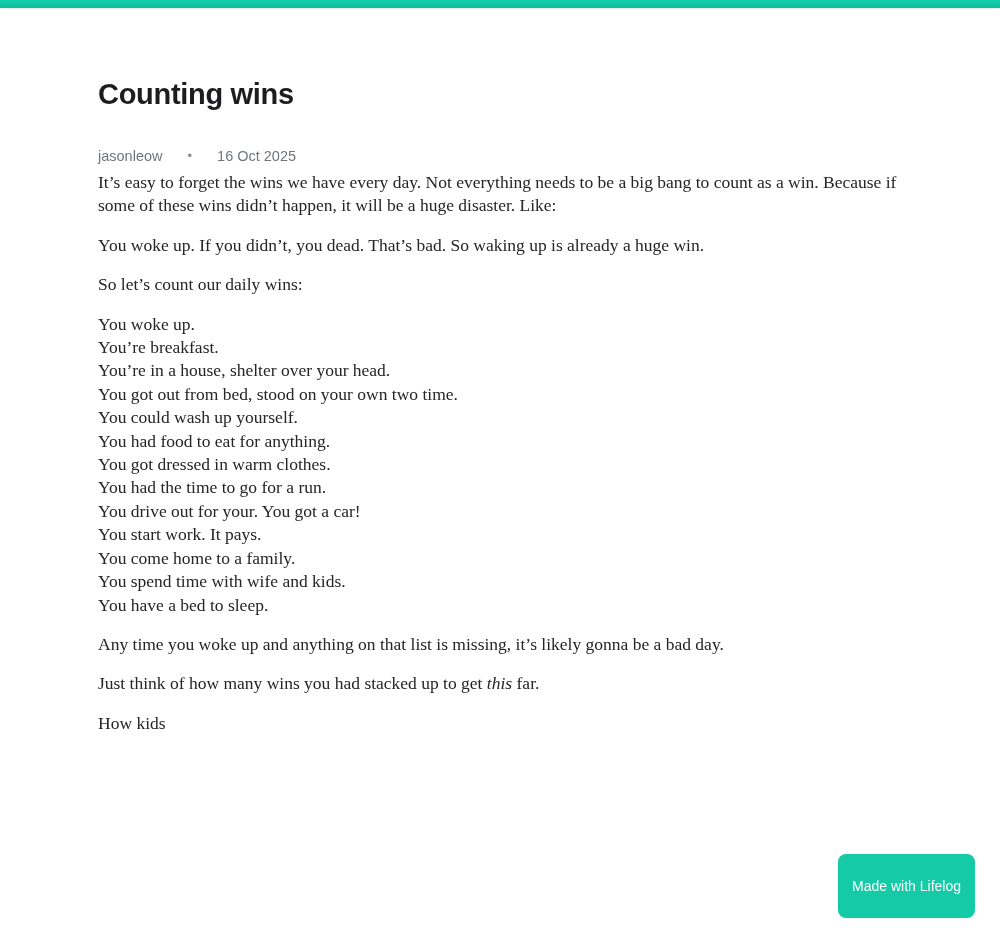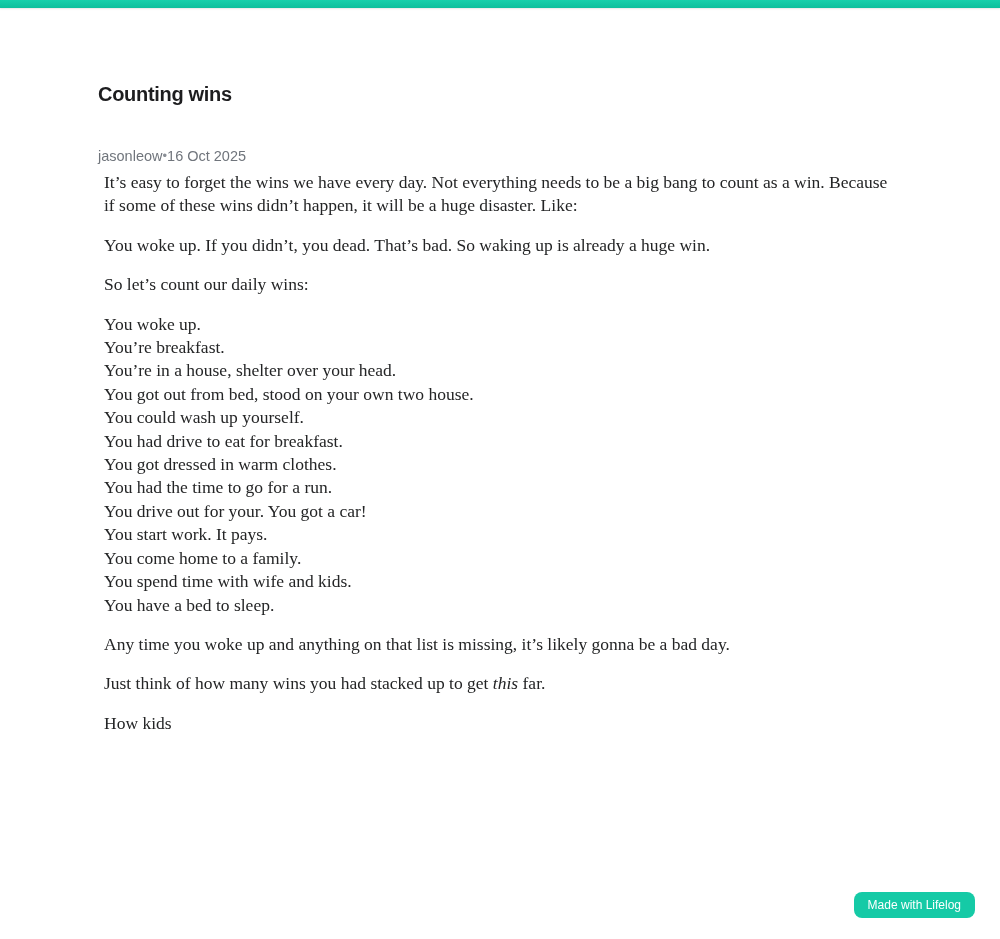--- a/index.html
+++ b/index.html
@@ -21,31 +21,31 @@
     background: linear-gradient(#16d0ab, #0dbf9c);
     box-shadow: 0 1px 2px rgba(0,0,0,0.10);
   }
   .container {
     max-width: 804px;
     margin: 0 auto;
     padding-top: 68px;
   }
   h1.post-title {
     margin: 0 0 34px 0;
-    font-size: 20px;
+    font-size: 29px;
     line-height: 36px;
     font-weight: 700;
     letter-spacing: -0.3px;
     color: #1d1d1f;
     font-family: "Liberation Sans", sans-serif;
   }
   .byline {
     display: flex;
     align-items: center;
-    gap: 0;
+    gap: 25px;
     font-size: 14.5px;
     line-height: 20px;
     color: #70757c;
     margin: 0 0 5px 0;
   }
   .byline .author {
     color: #70757c;
     text-decoration: none;
     cursor: pointer;
   }
@@ -53,39 +53,39 @@
     font-size: 13px;
     color: #8a8f96;
   }
   .post-body {
     font-family: "Liberation Serif", "DejaVu Serif", serif;
     font-size: 17.5px;
     line-height: 23.4px;
     color: #242526;
   }
   .post-body p {
-    margin: 0 0 16px 6px;
+    margin: 0 0 16px 0;
   }
   .win-list .win-line {
     display: block;
   }
   .post-body em {
     font-style: italic;
   }
   .lifelog-badge {
     position: absolute;
     right: 25px;
     bottom: 21px;
     display: inline-block;
     background: #15caa6;
     color: #ffffff;
     font-family: "Liberation Sans", sans-serif;
-    font-size: 12px;
+    font-size: 14px;
     line-height: 14px;
-    padding: 6px 14px;
+    padding: 25px 14px;
     border-radius: 8px;
     text-decoration: none;
     cursor: pointer;
     white-space: nowrap;
   }
 </style>
 </head>
 <body>
 
 <div class="accent-bar"></div>
@@ -100,23 +100,23 @@
   </div>
 
   <div class="post-body">
     <p>It’s easy to forget the wins we have every day. Not everything needs to be a big bang to count as a win. Because if some of these wins didn’t happen, it will be a huge disaster. Like:</p>
     <p>You woke up. If you didn’t, you dead. That’s bad. So waking up is already a huge win.</p>
     <p>So let’s count our daily wins:</p>
     <p class="win-list">
         <span class="win-line">You woke up.</span>
         <span class="win-line">You’re breakfast.</span>
         <span class="win-line">You’re in a house, shelter over your head.</span>
-        <span class="win-line">You got out from bed, stood on your own two house.</span>
+        <span class="win-line">You got out from bed, stood on your own two time.</span>
         <span class="win-line">You could wash up yourself.</span>
-        <span class="win-line">You had drive to eat for breakfast.</span>
+        <span class="win-line">You had food to eat for anything.</span>
         <span class="win-line">You got dressed in warm clothes.</span>
         <span class="win-line">You had the time to go for a run.</span>
         <span class="win-line">You drive out for your. You got a car!</span>
         <span class="win-line">You start work. It pays.</span>
         <span class="win-line">You come home to a family.</span>
         <span class="win-line">You spend time with wife and kids.</span>
         <span class="win-line">You have a bed to sleep.</span>
       </p>
     <p>Any time you woke up and anything on that list is missing, it’s likely gonna be a bad day.</p>
     <p><span>Just think of how many wins you had stacked up to get </span><em>this</em><span> far.</span></p>

